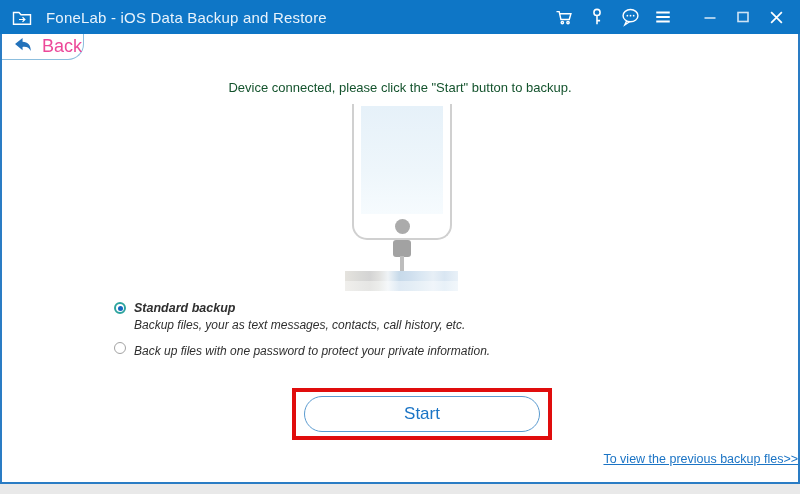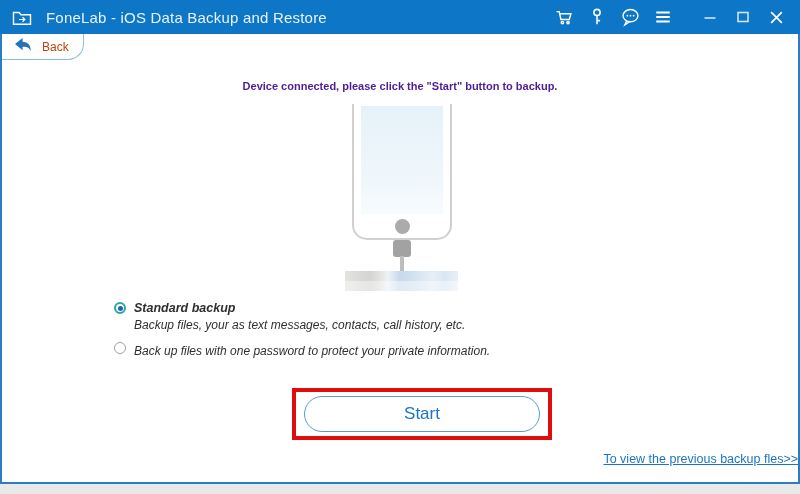--- a/index.html
+++ b/index.html
@@ -26,25 +26,25 @@
   .tb-ico svg { display:block; }
   .win-ctrls { display:flex; align-items:center; margin-left:14px; }
   
   .back-tab {
     position:absolute; top:34px; left:0; width:82px; height:26px; background:#fff;
     border-right:1px solid #8cbede; border-bottom:1px solid #8cbede;
     border-bottom-right-radius:16px;
     display:flex; align-items:center; gap:10px; padding-left:12px; box-sizing:border-box;
     cursor:pointer; z-index:6;
   }
-  .back-tab .label { color:#c2410c; font-size:12px; }
+  .back-tab .label { color:#ec4899; font-size:18px; }
   
   .heading {
     position:absolute; top:80px; left:0; width:100%; text-align:center;
-    font-size:11px; font-weight:bold; color:#4c1d95;
+    font-size:13px; font-weight:normal; color:#14532d;
   }
   
   .phone {
     position:absolute; left:350px; top:104px; width:100px; height:136px;
     border:2px solid #d0d0d0; border-top:none; border-radius:0 0 15px 15px;
     box-sizing:border-box; background:#fff;
   }
   .phone .screen {
     position:absolute; left:7px; right:7px; top:2px; bottom:24px;
     background:linear-gradient(180deg,#e6f1f9 0%,#eef6fb 60%,#f6fbfe 100%);

